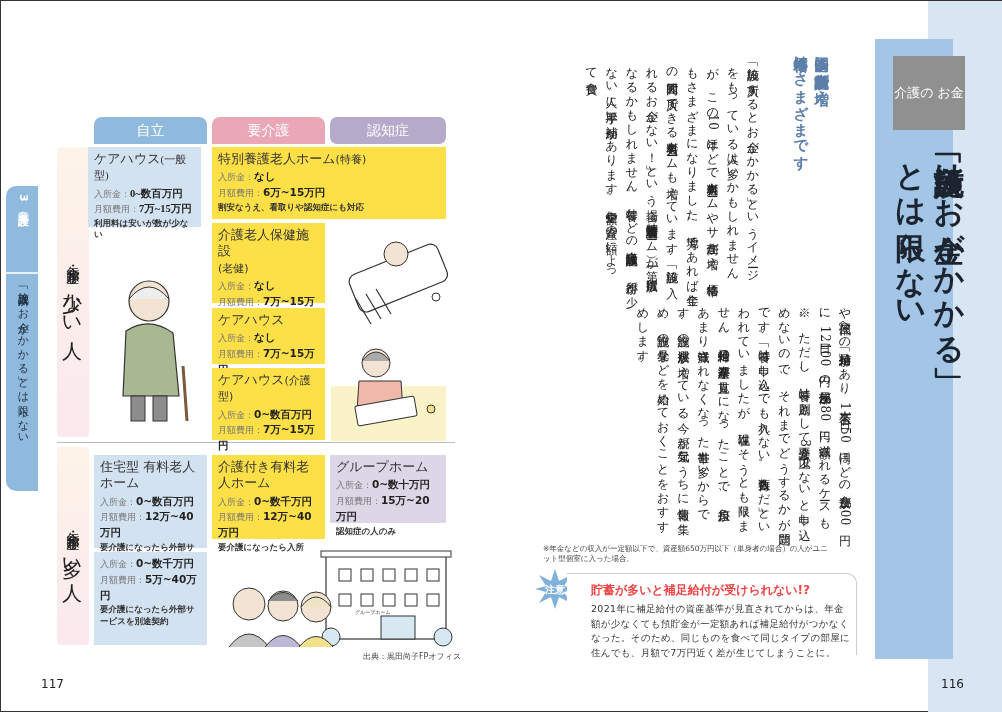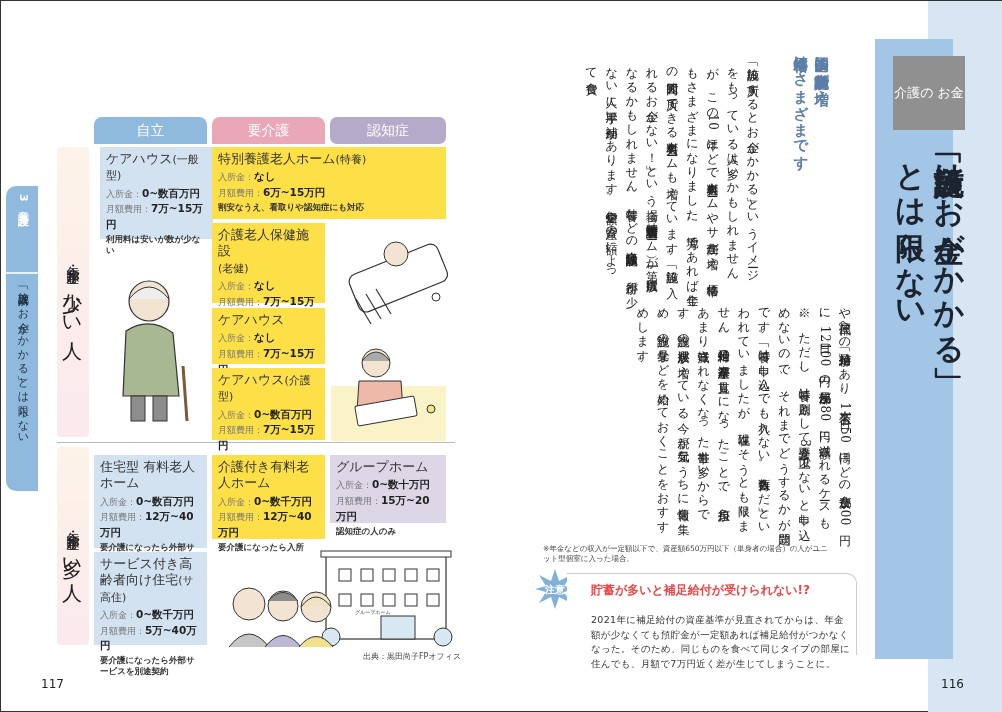--- a/index.html
+++ b/index.html
@@ -54,21 +54,21 @@
   .headline { position: absolute; left: 392px; top: 142px; height: 420px; display:flex; flex-direction: row-reverse; gap: 4px; }
   .headline span { writing-mode: vertical-rl; font-size: 30px; font-weight: bold; color: #1c2430; line-height: 1.15; }
   .subhead { position: absolute; left: 290px; top: 45px; display:flex; flex-direction: row-reverse; gap: 2px; }
   .subhead span { writing-mode: vertical-rl; font-size: 14.5px; font-weight: bold; color: #5b7fa8; line-height: 1.3; }
   .body-cols { position: absolute; top: 58px; right: 150px; display:flex; flex-direction: row-reverse; }
   .body-text { writing-mode: vertical-rl; font-family: "DejaVu Serif", "Liberation Serif", serif; font-size: 12px; line-height: 20.2px; color: #222; height: 230px; letter-spacing: 0.5px; }
   .body-text2 { position: absolute; top: 300px; right: 150px; writing-mode: vertical-rl; font-family: "DejaVu Serif", "Liberation Serif", serif; font-size: 12px; line-height: 20.2px; color: #222; height: 230px; letter-spacing: 0.5px; }
   .footnote { position: absolute; left: 42px; top: 543px; width: 290px; font-size: 7.5px; color: #444; line-height: 1.35; }
   .caution { position: absolute; left: 66px; top: 572px; width: 290px; height: 82px; border: 1px solid #ccc; border-left: none; border-bottom: none; border-radius: 0 10px 0 0; background: #fff; }
   .caution .ct-title { position: absolute; left: 24px; top: 8px; font-size: 12px; font-weight: bold; color: #ef4444; }
-  .caution .ct-body { position: absolute; left: 24px; top: 28px; width: 262px; font-size: 9.5px; color: #333; line-height: 1.55; letter-spacing: 0.3px; margin-top: 11px; }
+  .caution .ct-body { position: absolute; left: 24px; top: 28px; width: 262px; font-size: 9.5px; color: #333; line-height: 1.55; letter-spacing: 0.3px; }
   .star { position: absolute; left: 34px; top: 568px; width: 40px; height: 40px; }
 </style>
 </head>
 <body>
 
 <div class="spread">
 
   <div class="page-left">
 
     <div class="side-tab">
@@ -86,21 +86,21 @@
     <div class="col-head ch3">認知症</div>
 
     <div class="row-label rl1">
       <span><i style="font-style:normal">年金・預貯金が</i><b>少ない人</b></span>
     </div>
     <div class="divider"></div>
     <div class="row-label rl2">
       <span><i style="font-style:normal">年金・預貯金が</i><b>多い人</b></span>
     </div>
 
-    <div class="card blue" style="left:99px;top:146px;width:113px;height:92px;">
+    <div class="card blue" style="left:87px;top:146px;width:113px;height:80px;font-family:Liberation Serif, serif;">
       <div class="name"><span>ケアハウス</span><small>(一般型)</small></div>
       <div class="row"><span class="lbl">入所金：</span><span class="val">0~数百万円</span></div>
       <div class="row"><span class="lbl">月額費用：</span><span class="val">7万~15万円</span></div>
       <div class="note">利用料は安いが数が少ない</div>
     </div>
 
     <div class="card pink" style="left:211px;top:146px;width:234px;height:72px;">
       <div class="name"><span>特別養護老人ホーム</span><small>(特養)</small></div>
       <div class="row"><span class="lbl">入所金：</span><span class="val">なし</span></div>
       <div class="row"><span class="lbl">月額費用：</span><span class="val">6万~15万円</span></div>
@@ -142,21 +142,20 @@
     </div>
 
     <div class="card purple" style="left:329px;top:454px;width:116px;height:68px;">
       <div class="name">グループホーム</div>
       <div class="row"><span class="lbl">入所金：</span><span class="val">0~数十万円</span></div>
       <div class="row"><span class="lbl">月額費用：</span><span class="val">15万~20万円</span></div>
       <div class="note">認知症の人のみ</div>
     </div>
 
     <div class="card blue" style="left:93px;top:551px;width:113px;height:93px;">
-      <div class="name"><span>サービス付き高齢者向け住宅</span><small>(サ高住)</small></div>
       <div class="row"><span class="lbl">入所金：</span><span class="val">0~数千万円</span></div>
       <div class="row"><span class="lbl">月額費用：</span><span class="val">5万~40万円</span></div>
       <div class="note">要介護になったら外部サービスを別途契約</div>
     </div>
 
     <svg class="illus" style="left:100px;top:270px;" width="100" height="160" viewBox="0 0 100 160">
       <circle cx="48" cy="30" r="20" fill="#f3e3d3" stroke="#333" stroke-width="1.2"></circle>
       <path d="M28 28 Q48 4 68 28" fill="#eee" stroke="#333" stroke-width="1"></path>
       <path d="M25 60 Q48 45 72 62 L78 125 L22 125 Z" fill="#a8b893" stroke="#333" stroke-width="1.2"></path>
       <rect x="30" y="125" width="14" height="25" fill="#8d8d8d" stroke="#333"></rect>

